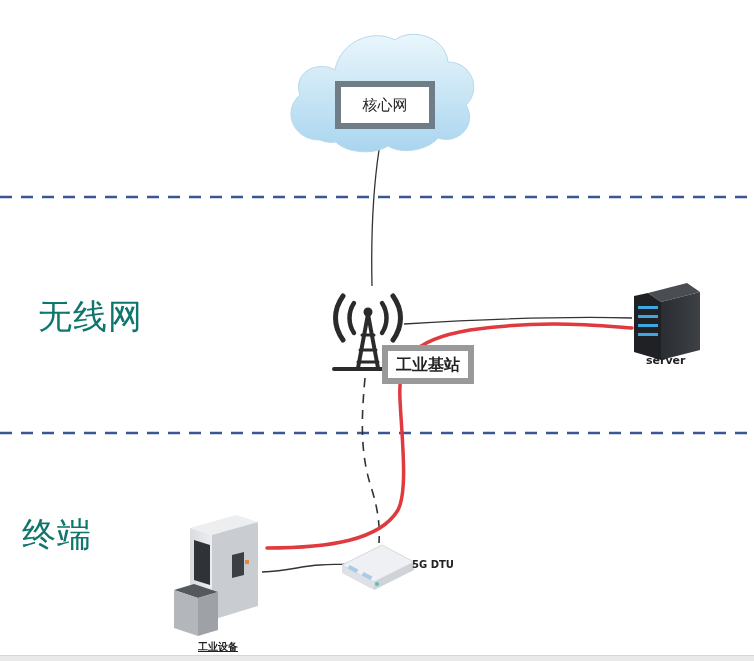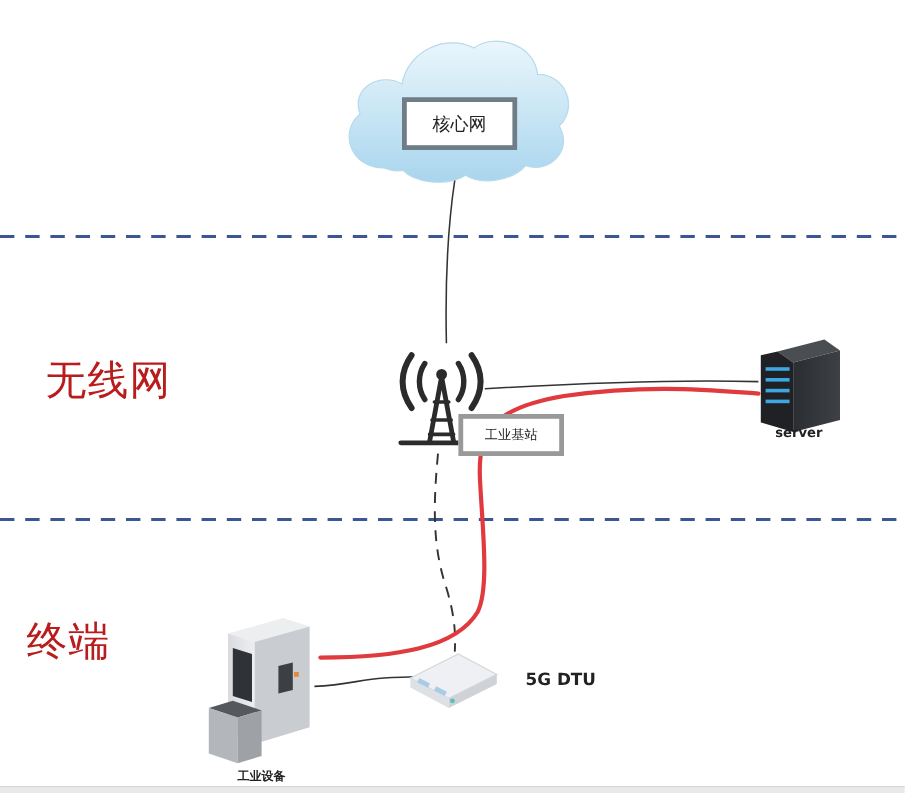--- a/index.html
+++ b/index.html
@@ -1,20 +1,20 @@
 <!DOCTYPE html>
 <html><head>
   <meta charset="utf-8">
   <style>
     html, body { margin: 0; padding: 0; background: #ffffff; }
     body { width: 754px; height: 661px; position: relative; overflow: hidden; font-family: "DejaVu Sans", sans-serif; }
     #canvas { position: absolute; left: 0; top: 0; width: 754px; height: 661px; }
-    .zone-label { position: absolute; font-size: 34px; color: #b91c1c; font-weight: 500; letter-spacing: 1px; }
+    .zone-label { position: absolute; font-size: 34px; color: #0f766e; font-weight: 500; letter-spacing: 1px; }
     .node-label { position: absolute; font-weight: bold; color: #222; }
-    .boxed-label { position: absolute; background: #fff; border: 4px solid #7f1d1d; color: #222; text-align: center; }
+    .boxed-label { position: absolute; background: #fff; border: 6px solid #7f1d1d; color: #222; text-align: center; }
     .bottom-bar { position: absolute; left: 0; top: 655px; width: 754px; height: 6px; background: #e9e9e9; border-top: 1px solid #d6d6d6; }
   </style>
 </head>
 <body>
 
 <svg id="canvas" viewBox="0 0 754 661" xmlns="http://www.w3.org/2000/svg">
   <defs>
     <linearGradient id="cloudGrad" x1="0" y1="0" x2="0" y2="1">
       <stop offset="0" stop-color="#eaf6fc"></stop>
       <stop offset="0.55" stop-color="#c6e4f4"></stop>
@@ -84,21 +84,21 @@
     <polygon points="232,555 244,552 244,575 232,578" fill="#3c3f44"></polygon>
     <rect x="245" y="560" width="4" height="4" fill="#e08a3a"></rect>
   </g>
 </svg>
 
 <div class="zone-label" style="left:38px; top:294px;">无线网</div>
 <div class="zone-label" style="left:22px; top:512px;">终端</div>
 
 <div class="boxed-label" style="left:335px; top:81px; width:88px; height:36px; line-height:36px; font-size:15px; border-color:#6f7d86;">核心网</div>
 
-<div class="boxed-label" style="left:382px; top:345px; width:80px; height:27px; line-height:27px; font-size:11px; font-weight:normal; border-color:#999;text-align:center;">工业基站</div>
+<div class="boxed-label" style="left:382px; top:345px; width:80px; height:27px; line-height:27px; font-size:16px; font-weight:bold; border-color:#999;text-align:center;">工业基站</div>
 
 <div class="node-label" style="left:646px; top:354px; font-size:11px;">server</div>
 
-<div class="node-label" style="left:438px; top:559px; font-size:14px;text-align:right;">5G DTU</div>
+<div class="node-label" style="left:412px; top:559px; font-size:10px;text-align:right;">5G DTU</div>
 
-<div class="node-label" style="left:198px; top:640px; font-size:10px;">工业设备</div>
+<div class="node-label" style="left:198px; top:640px; font-size:10px;text-decoration:underline;">工业设备</div>
 
 <div class="bottom-bar"></div>
 
 </body></html>

